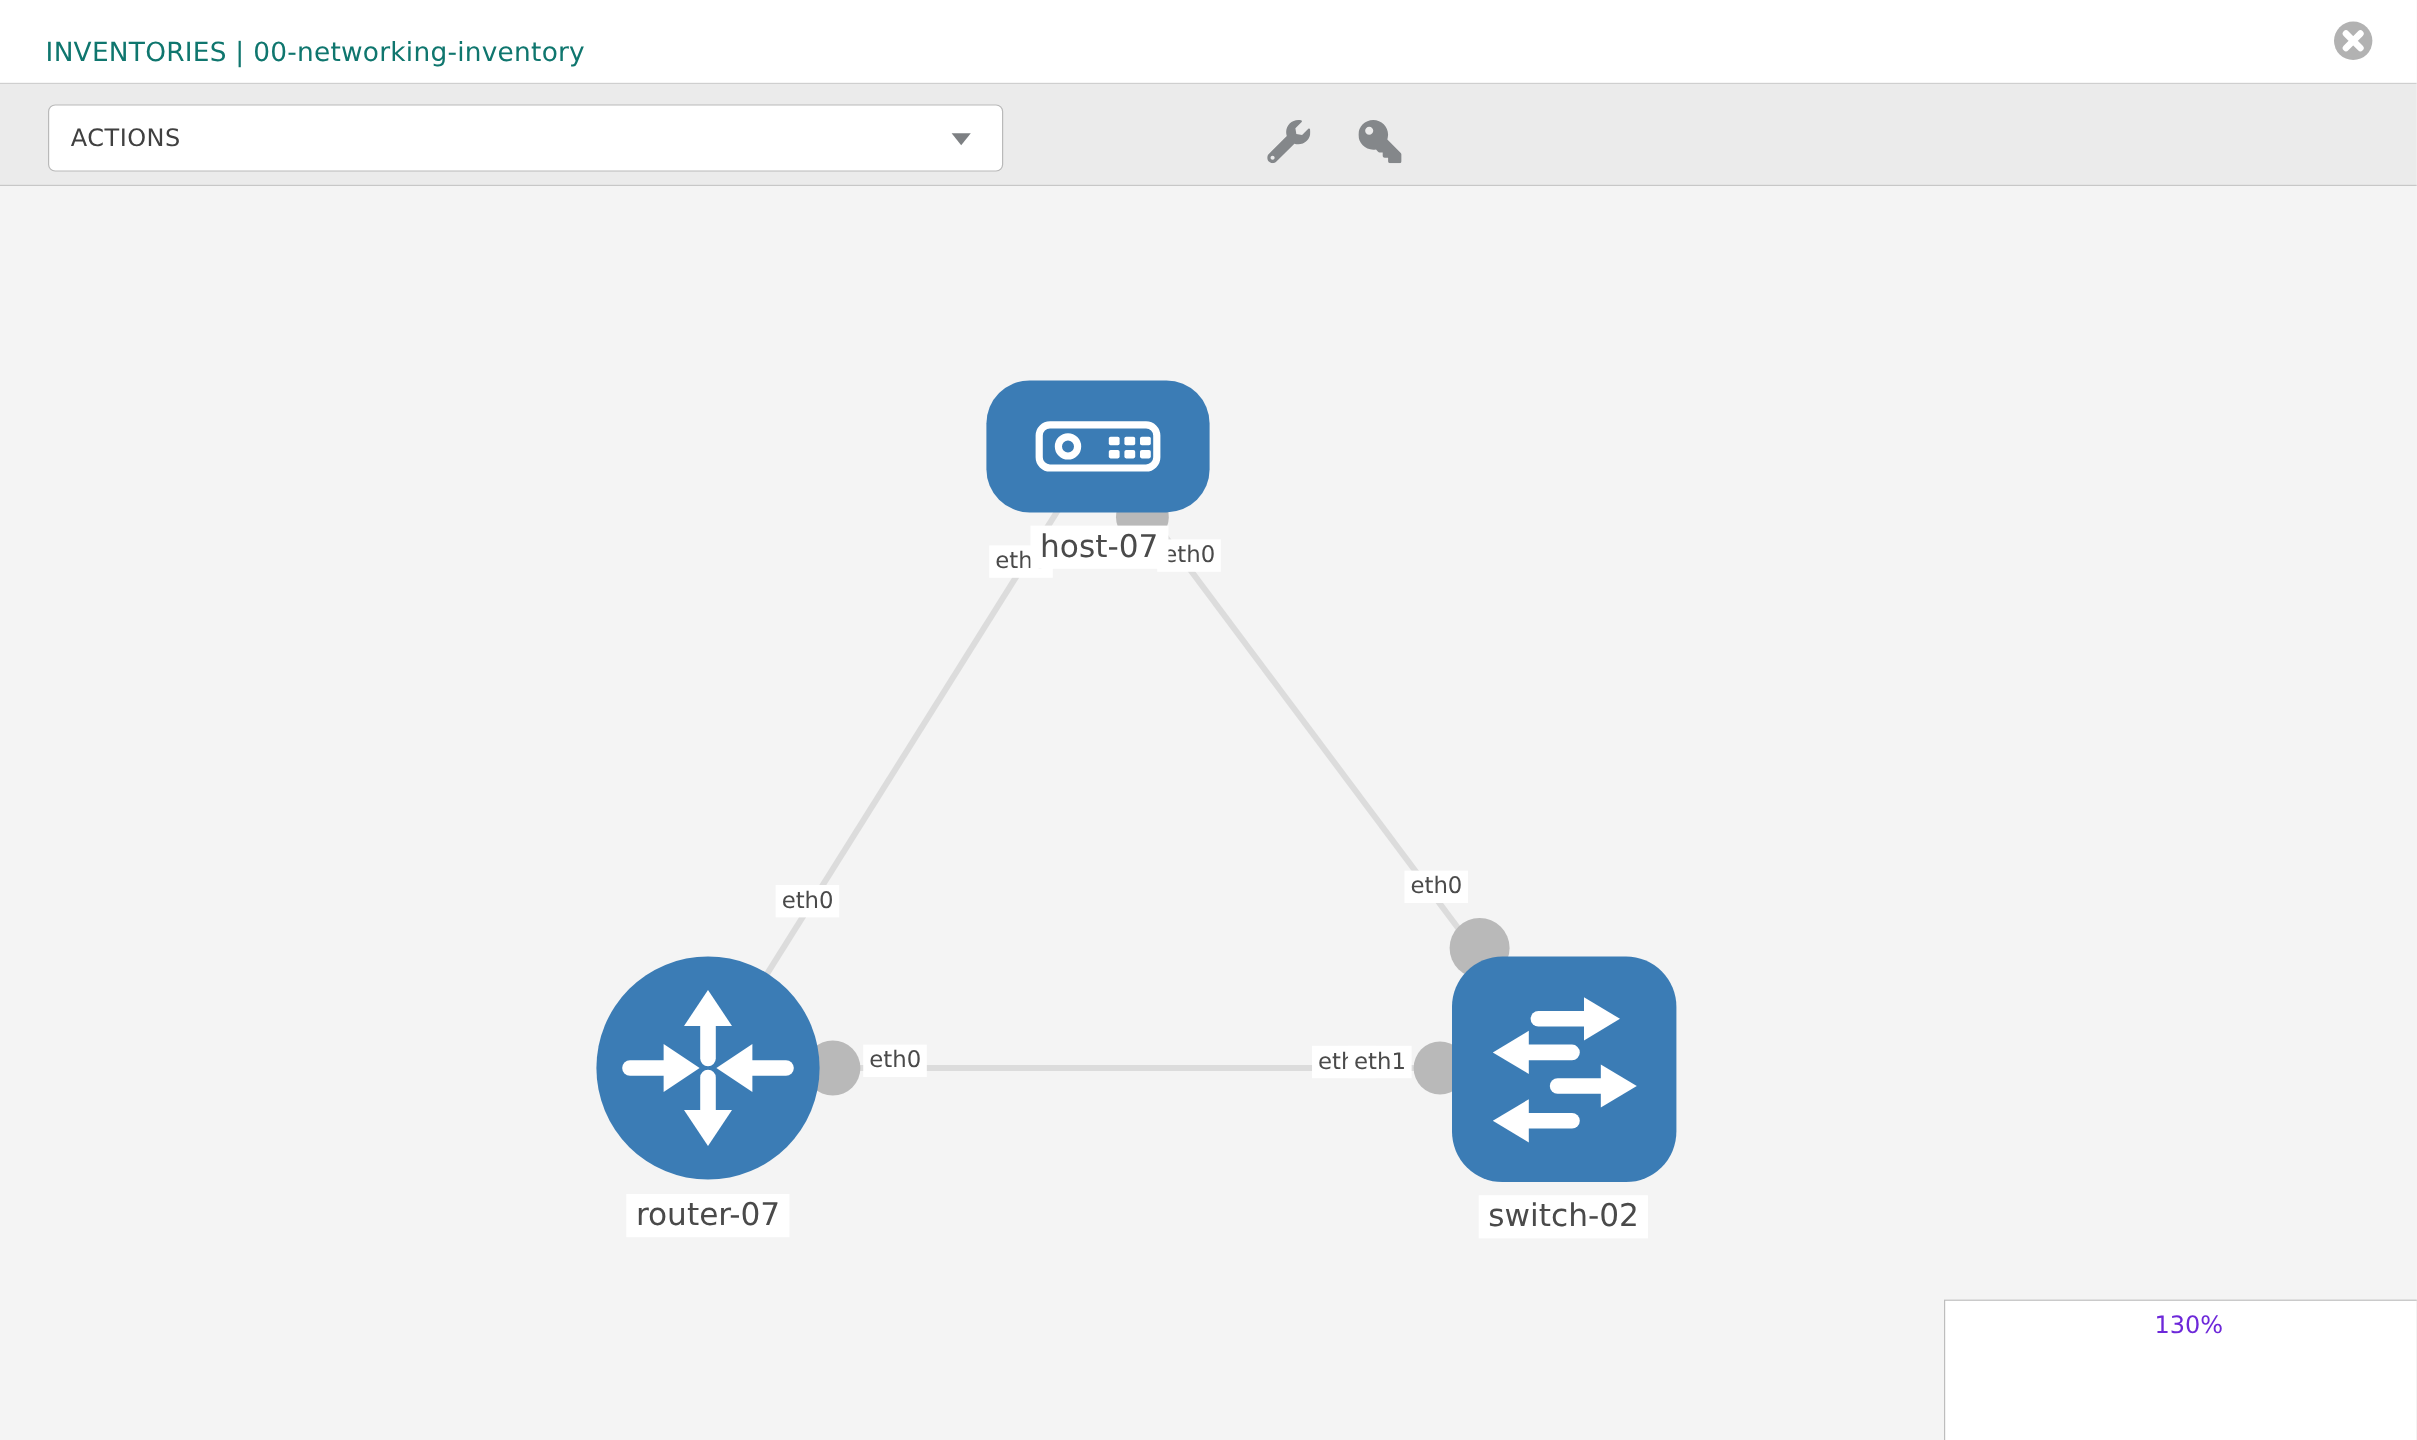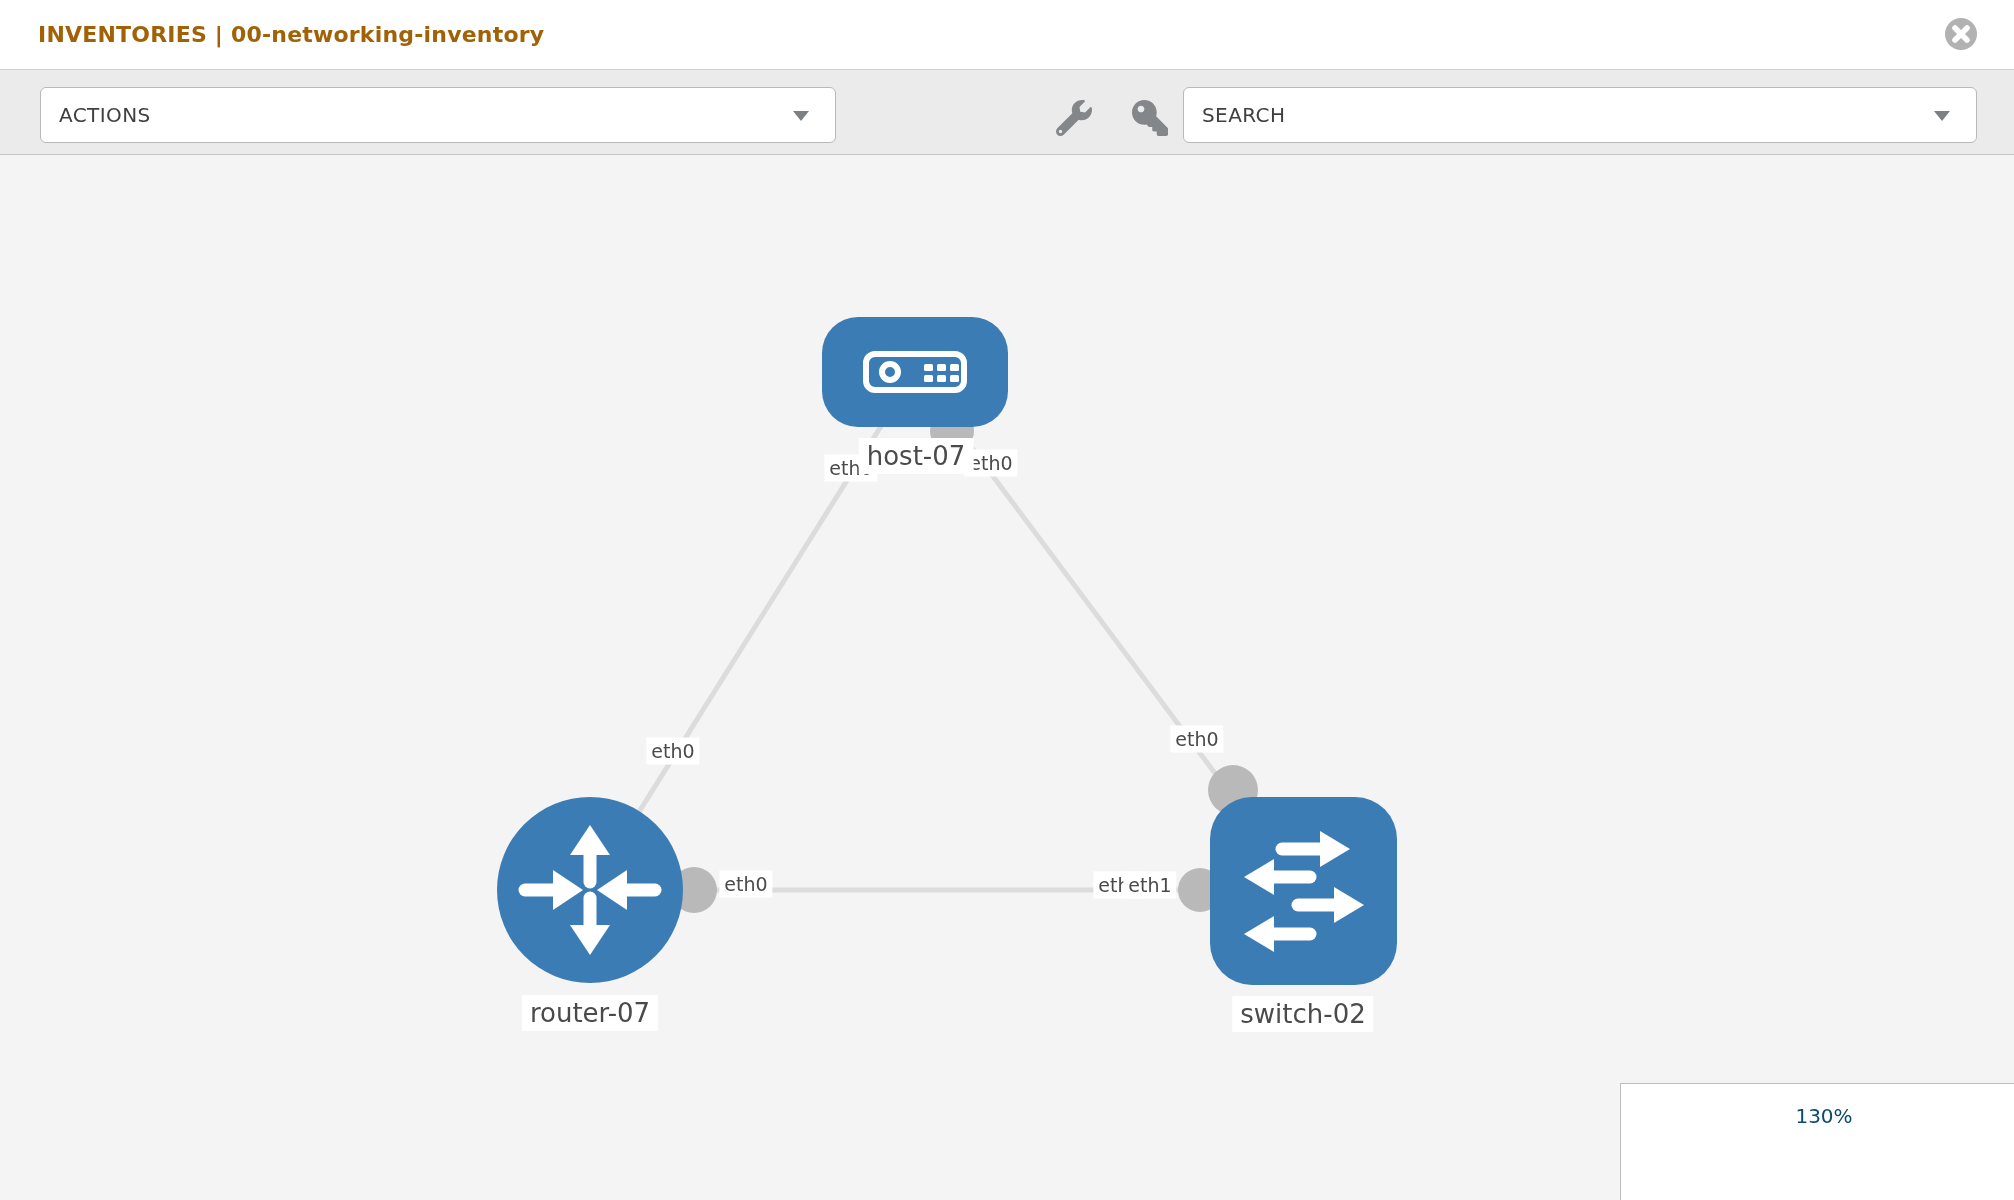--- a/index.html
+++ b/index.html
@@ -3,22 +3,22 @@
 <meta charset="utf-8">
 <style>
   * { margin:0; padding:0; box-sizing:border-box; }
   html,body { width:2014px; height:1200px; }
   body { font-family:"DejaVu Sans","Liberation Sans",sans-serif; background:#fff; overflow:hidden; }
   .screen { position:relative; width:2014px; height:1200px; background:#f4f4f4; }
 
   
   .app-header { position:absolute; left:0; top:0; width:2014px; height:70px;
     background:#ffffff; border-bottom:1px solid #cfcfcf; }
-  .app-title { position:absolute; left:38px; top:0; height:69px; display:flex; align-items:center;
-    font-size:22px; font-weight:bold; color:#a16207; letter-spacing:.2px; }
+  .app-title { position:absolute; left:38px; top:0; height:88px; display:flex; align-items:center;
+    font-size:22px; font-weight:normal; color:#0f766e; letter-spacing:.2px; }
   .close-btn { position:absolute; left:1944px; top:17px; width:34px; height:34px; cursor:pointer; }
 
   
   .toolbar { position:absolute; left:0; top:70px; width:2014px; height:85px;
     background:#ebebeb; border-bottom:1px solid #c7c7c7; }
   .dropdown { position:absolute; top:17px; height:56px; background:#fff;
     border:1px solid #b9b9b9; border-radius:6px; display:flex; align-items:center; }
   .dropdown .dd-label { margin-left:18px; font-size:20px; color:#404040; letter-spacing:.4px; }
   .dd-caret { position:absolute; right:26px; top:23px; width:0; height:0;
     border-left:8px solid transparent; border-right:8px solid transparent;
@@ -39,22 +39,22 @@
 
   .chip { position:absolute; transform:translate(-50%,-50%); background:#ffffff;
     color:#4a4a4a; font-size:19px; line-height:27px; padding:0 5px; white-space:nowrap; z-index:3; }
   .node-label { font-size:26px; line-height:36px; padding:0 8px; z-index:4; }
   .chip-eth-hidden { z-index:3; }
   .chip-eth-top    { z-index:4; }
 
   
   .zoom-panel { position:absolute; left:1620px; top:928px; width:395px; height:118px;
     background:#ffffff; border:1px solid #bdbdbd; z-index:6; }
-  .zoom-level { position:absolute; left:203px; top:20px; transform:translateX(-50%);
-    font-size:20px; color:#0c4a6e; }
+  .zoom-level { position:absolute; left:203px; top:8px; transform:translateX(-50%);
+    font-size:20px; color:#6d28d9; }
 </style>
 </head>
 <body>
 
 <div class="screen">
 
   <div class="app-header">
     <div class="app-title">INVENTORIES | 00-networking-inventory</div>
     <div class="close-btn">
       <svg width="34" height="34" viewBox="0 0 34 34">
@@ -76,24 +76,20 @@
       </svg>
     </div>
     <div class="tool-icon tool-key">
       <svg width="36" height="36" viewBox="0 0 512 512">
         <g transform="scale(-1,1) translate(-512,0)">
           <path fill="#84878a" d="M512 176.001C512 273.203 433.202 352 336 352c-11.22 0-22.19-1.062-32.827-3.069l-24.012 27.014A23.999 23.999 0 0 1 261.223 384H224v40c0 13.255-10.745 24-24 24h-40v40c0 13.255-10.745 24-24 24H24c-13.255 0-24-10.745-24-24v-78.059c0-6.365 2.529-12.47 7.029-16.971l161.802-161.802C166.885 213.874 160 195.665 160 176 160 78.798 238.797.001 335.999 0 433.488-.001 512 78.511 512 176.001zM336 128c0 26.51 21.49 48 48 48s48-21.49 48-48-21.49-48-48-48-48 21.49-48 48z"></path>
         </g>
       </svg>
     </div>
 
-    <div class="dropdown dd-search">
-      <span class="dd-label">SEARCH</span>
-      <span class="dd-caret"></span>
-    </div>
   </div>
 
   <div class="canvas">
 
     <svg class="links-layer" width="2014" height="1045" viewBox="0 0 2014 1045">
 
       <line x1="590" y1="735" x2="915" y2="217" stroke="#dcdcdc" stroke-width="5"></line>
       <line x1="915" y1="217" x2="1303" y2="736" stroke="#dcdcdc" stroke-width="5"></line>
       <line x1="590" y1="735" x2="1303" y2="735" stroke="#dcdcdc" stroke-width="5"></line>
 

